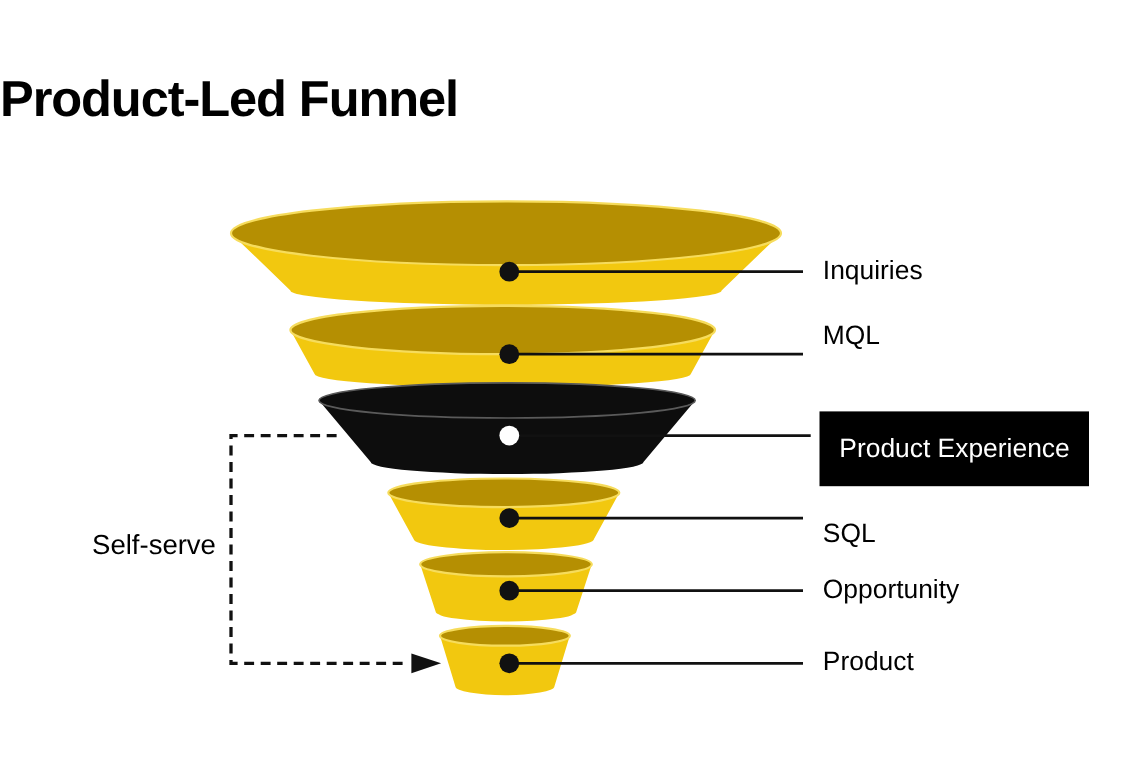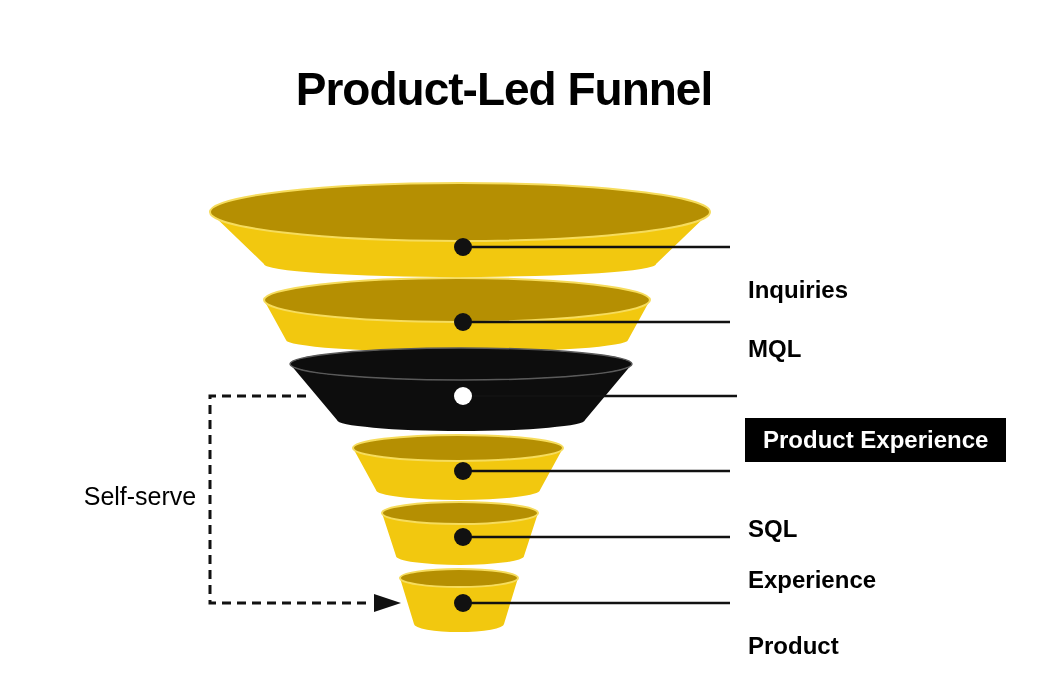--- a/index.html
+++ b/index.html
@@ -14,21 +14,20 @@
     height: 700px;
     background: #ffffff;
     overflow: hidden;
   }
   .title {
     position: absolute;
     top: 62px;
     left: 0;
     width: 1008px;
     margin: 0;
-    text-align: center;
     font-size: 46px;
     font-weight: 800;
     letter-spacing: -1px;
     color: #000000;
   }
   .funnel-svg {
     position: absolute;
     top: 0;
     left: 0;
   }
@@ -48,33 +47,32 @@
     stroke: #111111;
     stroke-width: 3;
     stroke-dasharray: 9 6;
     fill: none;
   }
   .stage-label {
     position: absolute;
     left: 748px;
     transform: translateY(-52%);
     font-size: 24px;
-    font-weight: 700;
+    font-weight: 400;
     color: #000000;
     white-space: nowrap;
-    margin-top: 44px;
   }
   .stage-label.highlighted {
     left: 745px;
     transform: none;
     top: 374px;
     height: 44px;
     display: flex;
     align-items: center;
-    padding: 0 18px;
+    padding: 12px 18px;
     background: #000000;
     color: #ffffff;
   }
   .annotation-label {
     position: absolute;
     left: 70px;
     width: 140px;
     top: 497px;
     transform: translateY(-52%);
     text-align: center;
@@ -151,18 +149,18 @@
     <g>
       <polyline class="dashed-path" points="306,396 210,396 210,603 372,603"></polyline>
       <polygon points="374,594 374,612 401,603" fill="#111111"></polygon>
     </g>
   </svg>
 
   <div class="stage-label" style="top:247px">Inquiries</div>
   <div class="stage-label" style="top:306px">MQL</div>
   <div class="stage-label highlighted">Product Experience</div>
   <div class="stage-label" style="top:486px">SQL</div>
-  <div class="stage-label" style="top:537px">Experience</div>
+  <div class="stage-label" style="top:537px">Opportunity</div>
   <div class="stage-label" style="top:603px">Product</div>
 
   <div class="annotation-label">Self-serve</div>
 
 </div>
 
 </body></html>

